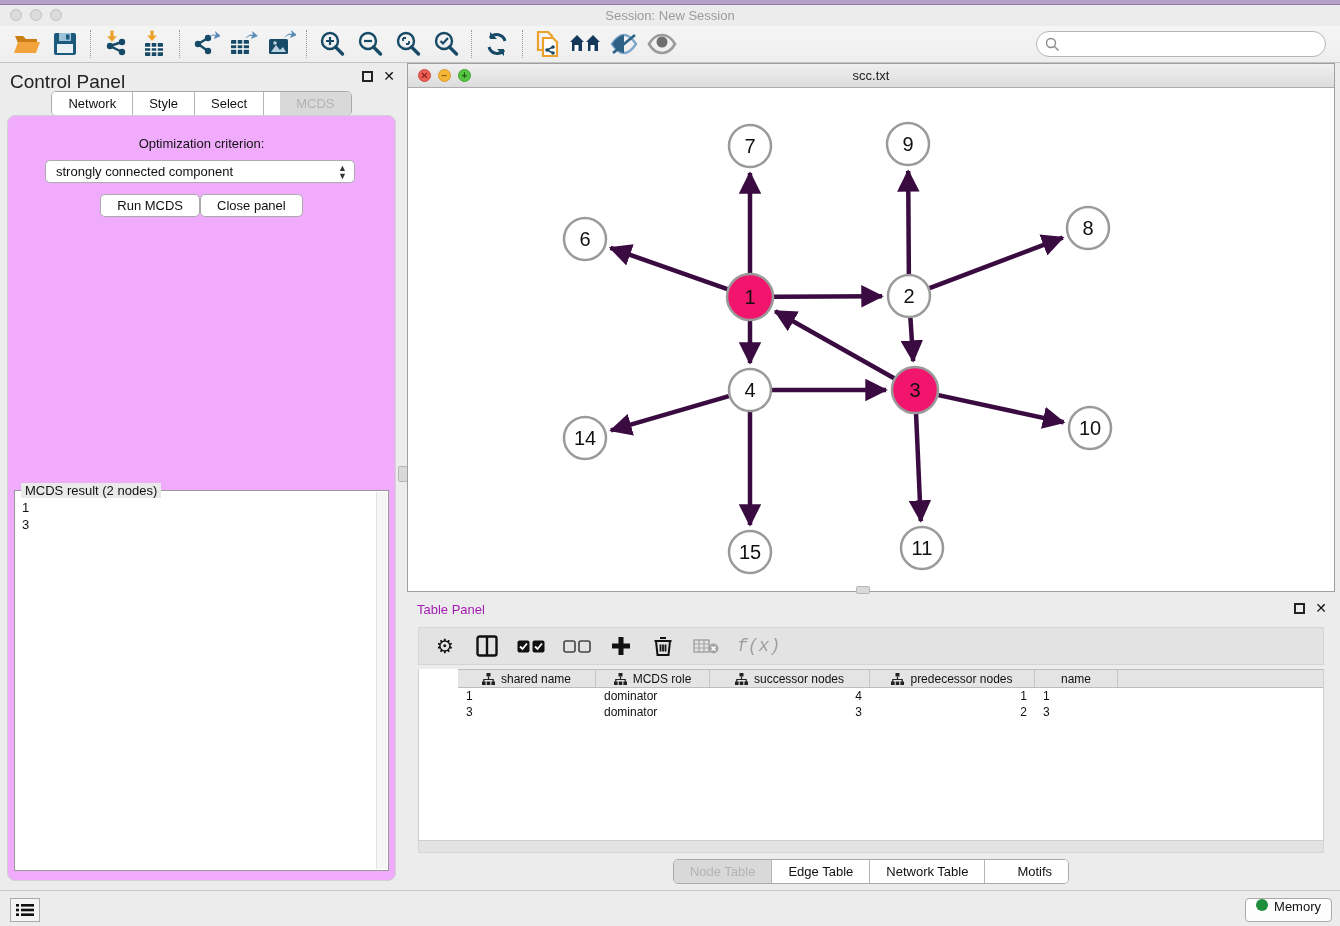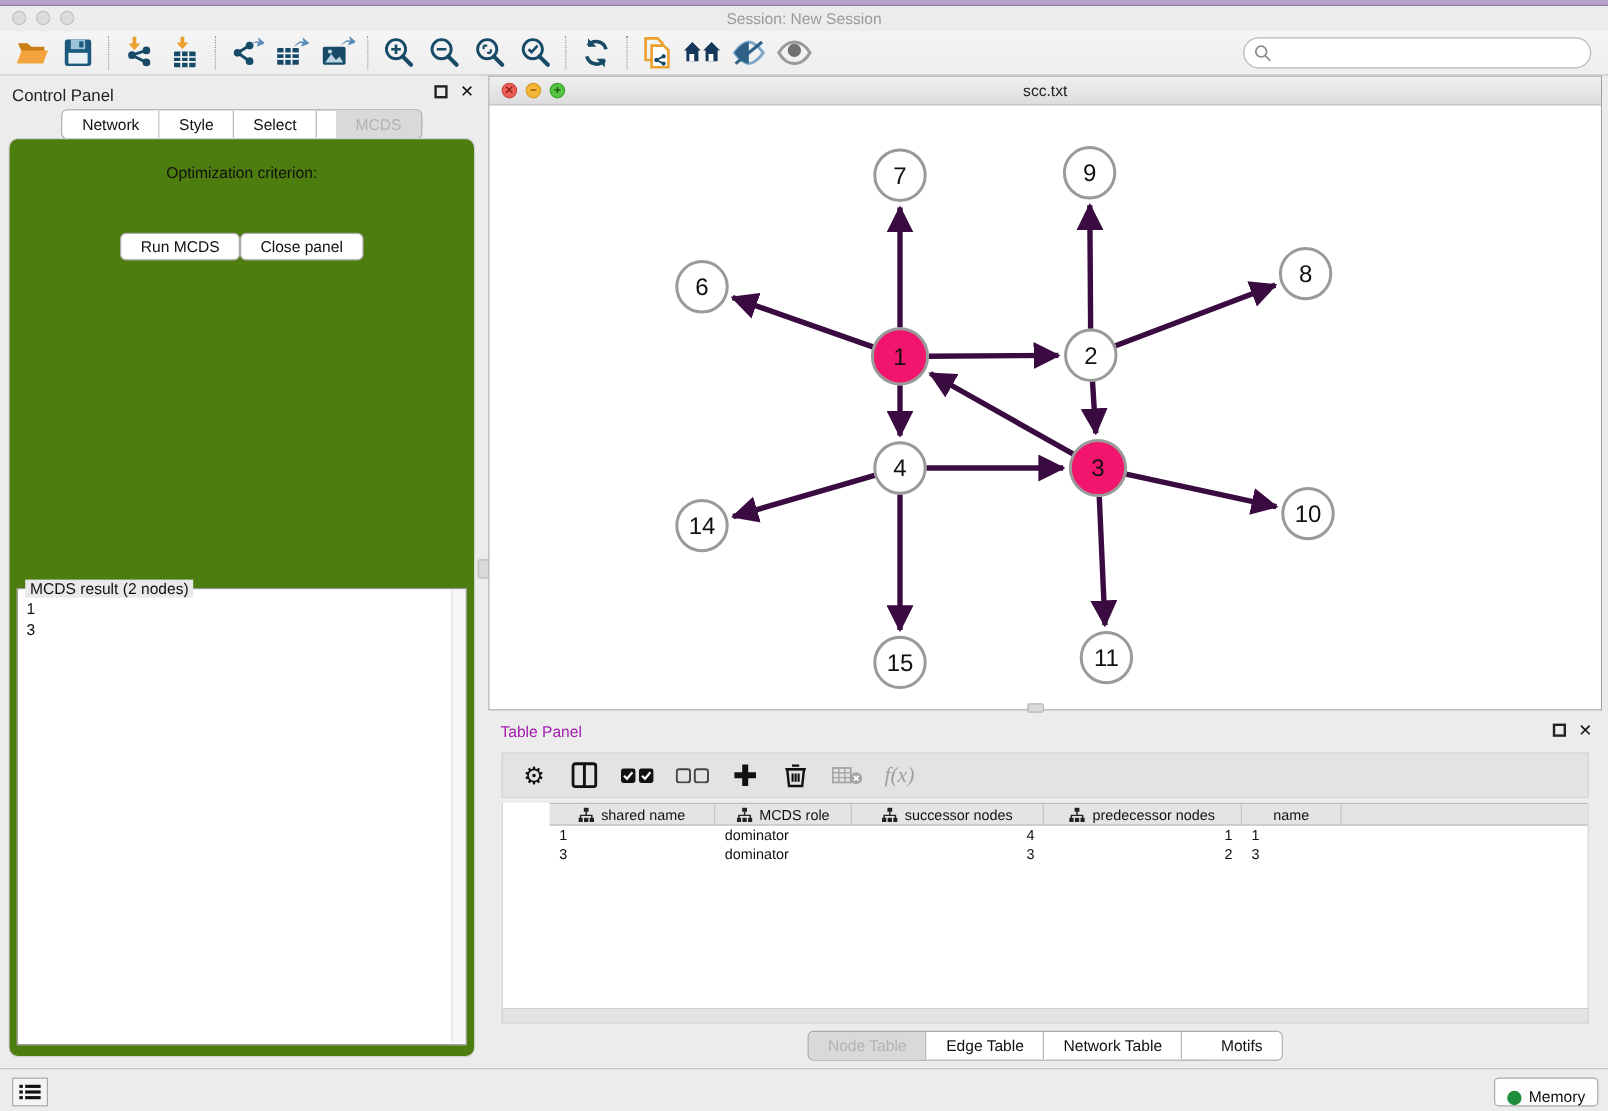--- a/index.html
+++ b/index.html
@@ -18,30 +18,30 @@
   .tb-icon { width:38px; height:32px; display:flex; align-items:center; justify-content:center; }
   .tb-sep { width:1px; height:28px; border-left:1px dotted #9a9a9a; margin:0 6px; }
   .search-wrap { position:absolute; right:14px; top:31px; }
   .search-field { width:290px; height:26px; border:1px solid #b5b5b5; border-radius:13px; background:#fff;
                   padding-left:28px; font-size:13px; color:#333; outline:none; }
   .search-glass { position:absolute; left:9px; top:6px; }
 
   
   .control-panel { position:absolute; left:0; top:63px; width:403px; height:827px; background:#ececec; }
   .cp-header { height:28px; position:relative; }
-  .cp-header .cp-title { position:absolute; left:10px; top:8px; font-size:14px; color:#222; }
+  .cp-header .cp-title { position:absolute; left:10px; top:8px; font-size:19px; color:#222; }
   .panel-btns { position:absolute; right:8px; top:7px; display:flex; gap:10px; align-items:center; }
   .float-box { width:11px; height:11px; border:2px solid #222; }
   .close-x { font-size:14px; font-weight:bold; color:#111; line-height:12px; }
   .cp-tabs { position:absolute; left:0; top:28px; width:100%; display:flex; justify-content:center; }
   .tab-group { display:flex; border:1px solid #a9a9a9; border-radius:5px; overflow:hidden; background:#fff; }
   .tab { padding:4px 16px; font-size:13px; color:#111; background:#fff; border-right:1px solid #b5b5b5; cursor:default; }
   .tab:last-child { border-right:none;margin-left:16px; }
   .tab.sel { background:#d9d9d9; color:#b3b3b3; }
-  .cp-body { position:absolute; left:7px; top:52px; width:389px; height:766px; background:#4d7c0f;
+  .cp-body { position:absolute; left:7px; top:52px; width:389px; height:766px; background:#f0abfc;
              border:1px solid #d2d2d2; border-radius:8px; }
   .opt-label { text-align:center; margin-top:20px; font-size:13px; color:#111; }
   .dropdown { position:absolute; left:37px; top:44px; width:310px; height:23px; background:#fff; border:1px solid #ababab;
               border-radius:5px; font-size:13px; color:#111; display:flex; align-items:center; padding-left:10px; }
   .dd-stepper { position:absolute; right:7px; top:3px; font-size:9px; color:#333; line-height:8px; text-align:center; }
   .btn-row { position:absolute; left:0; top:78px; width:100%; display:flex; justify-content:center; gap:0; }
   .push-btn { background:#fff; border:1px solid #ababab; border-radius:5px; padding:3px 16px; font-size:13px; color:#111; }
   .result-group { position:absolute; left:6px; top:374px; width:375px; height:381px; border:1px solid #9a9a9a; background:#fff; }
   .result-legend { position:absolute; left:6px; top:-8px; background:#e9e9e9; padding:0 4px; font-size:13px; color:#111; }
   .result-area { position:absolute; left:1px; top:6px; right:12px; bottom:1px; font-size:13px; color:#111;
@@ -64,36 +64,36 @@
   .grip-h { position:absolute; left:856px; top:586px; width:14px; height:8px; background:#d9d9d9; border:1px solid #b7b7b7; border-radius:2px; }
 
   
   .table-panel { position:absolute; left:407px; top:595px; width:928px; height:295px; background:#ececec; }
   .tp-header { height:26px; position:relative; }
   .tp-header .tp-title { position:absolute; left:10px; top:7px; font-size:13px; color:#a21caf; }
   .tp-toolbar { position:absolute; left:11px; top:32px; width:906px; height:38px; background:#e3e3e3;
                 border:1px solid #d5d5d5; display:flex; align-items:center; gap:18px; padding-left:14px; }
   .tp-ico { display:flex; align-items:center; justify-content:center; min-width:24px; }
   .gear-glyph { font-family:"DejaVu Sans",sans-serif; font-size:20px; color:#111; }
-  .fx-glyph { font-family:Liberation Serif, serif; font-style:italic; font-size:18px; color:#9f9f9f; }
+  .fx-glyph { font-family:Liberation Mono, monospace; font-style:italic; font-size:18px; color:#9f9f9f; }
   .tp-table { position:absolute; left:11px; top:74px; width:906px; height:172px; background:#fff; border:1px solid #cfcfcf; border-top:none;padding-left:39px; }
   .th-row { display:flex; height:19px; background:#e4e4e4; border-bottom:1px solid #bdbdbd; border-top:1px solid #bdbdbd; }
   .th { display:flex; align-items:center; justify-content:center; gap:6px; font-size:12px; color:#111; border-right:1px solid #c6c6c6; }
   .td-row { display:flex; height:16px; }
   .td { font-size:12px; color:#111; padding:1px 8px; }
   .num { text-align:right; }
   .tp-gray { position:absolute; left:11px; top:246px; width:906px; height:12px; background:#e3e3e3; border:1px solid #d5d5d5; border-top:none;}
   .tp-tabs { position:absolute; left:0; top:264px; width:100%; display:flex; justify-content:center; }
 
   
   .statusbar { position:absolute; left:0; top:890px; width:1340px; height:36px; background:#ececec; border-top:1px solid #c6c6c6; }
   .list-btn { position:absolute; left:10px; top:7px; width:30px; height:24px; background:#f4f4f4; border:1px solid #ababab;
               display:flex; align-items:center; justify-content:center; }
   .memory-btn { position:absolute; right:8px; top:7px; height:24px; background:#fdfdfd; border:1px solid #ababab; border-radius:4px;
-                display:flex; align-items:flex-end; gap:6px; padding:0 10px; font-size:13px; color:#111;margin-left:24px; }
+                display:flex; align-items:flex-start; gap:6px; padding:0 10px; font-size:13px; color:#111;margin-left:24px; }
   .mem-dot { width:12px; height:12px; border-radius:50%; }
 
   svg text { font-family:"Liberation Sans","DejaVu Sans",sans-serif; }
 </style>
 </head>
 <body>
 
 <div class="top-strip"></div>
 <div class="titlebar">
   <div class="tl-group">
@@ -258,20 +258,24 @@
   <div class="cp-tabs">
     <div class="tab-group">
       <div class="tab">Network</div>
       <div class="tab">Style</div>
       <div class="tab">Select</div>
       <div class="tab sel">MCDS</div>
     </div>
   </div>
   <div class="cp-body">
     <div class="opt-label">Optimization criterion:</div>
+    <div class="dropdown">
+      <span>strongly connected component</span>
+      <span class="dd-stepper">▲<br>▼</span>
+    </div>
     <div class="btn-row">
       <button class="push-btn">Run MCDS</button>
       <button class="push-btn">Close panel</button>
     </div>
     <div class="result-group">
       <span class="result-legend">MCDS result (2 nodes)</span>
       <div class="result-area">1
 3</div>
       <div class="result-scroll"></div>
     </div>

